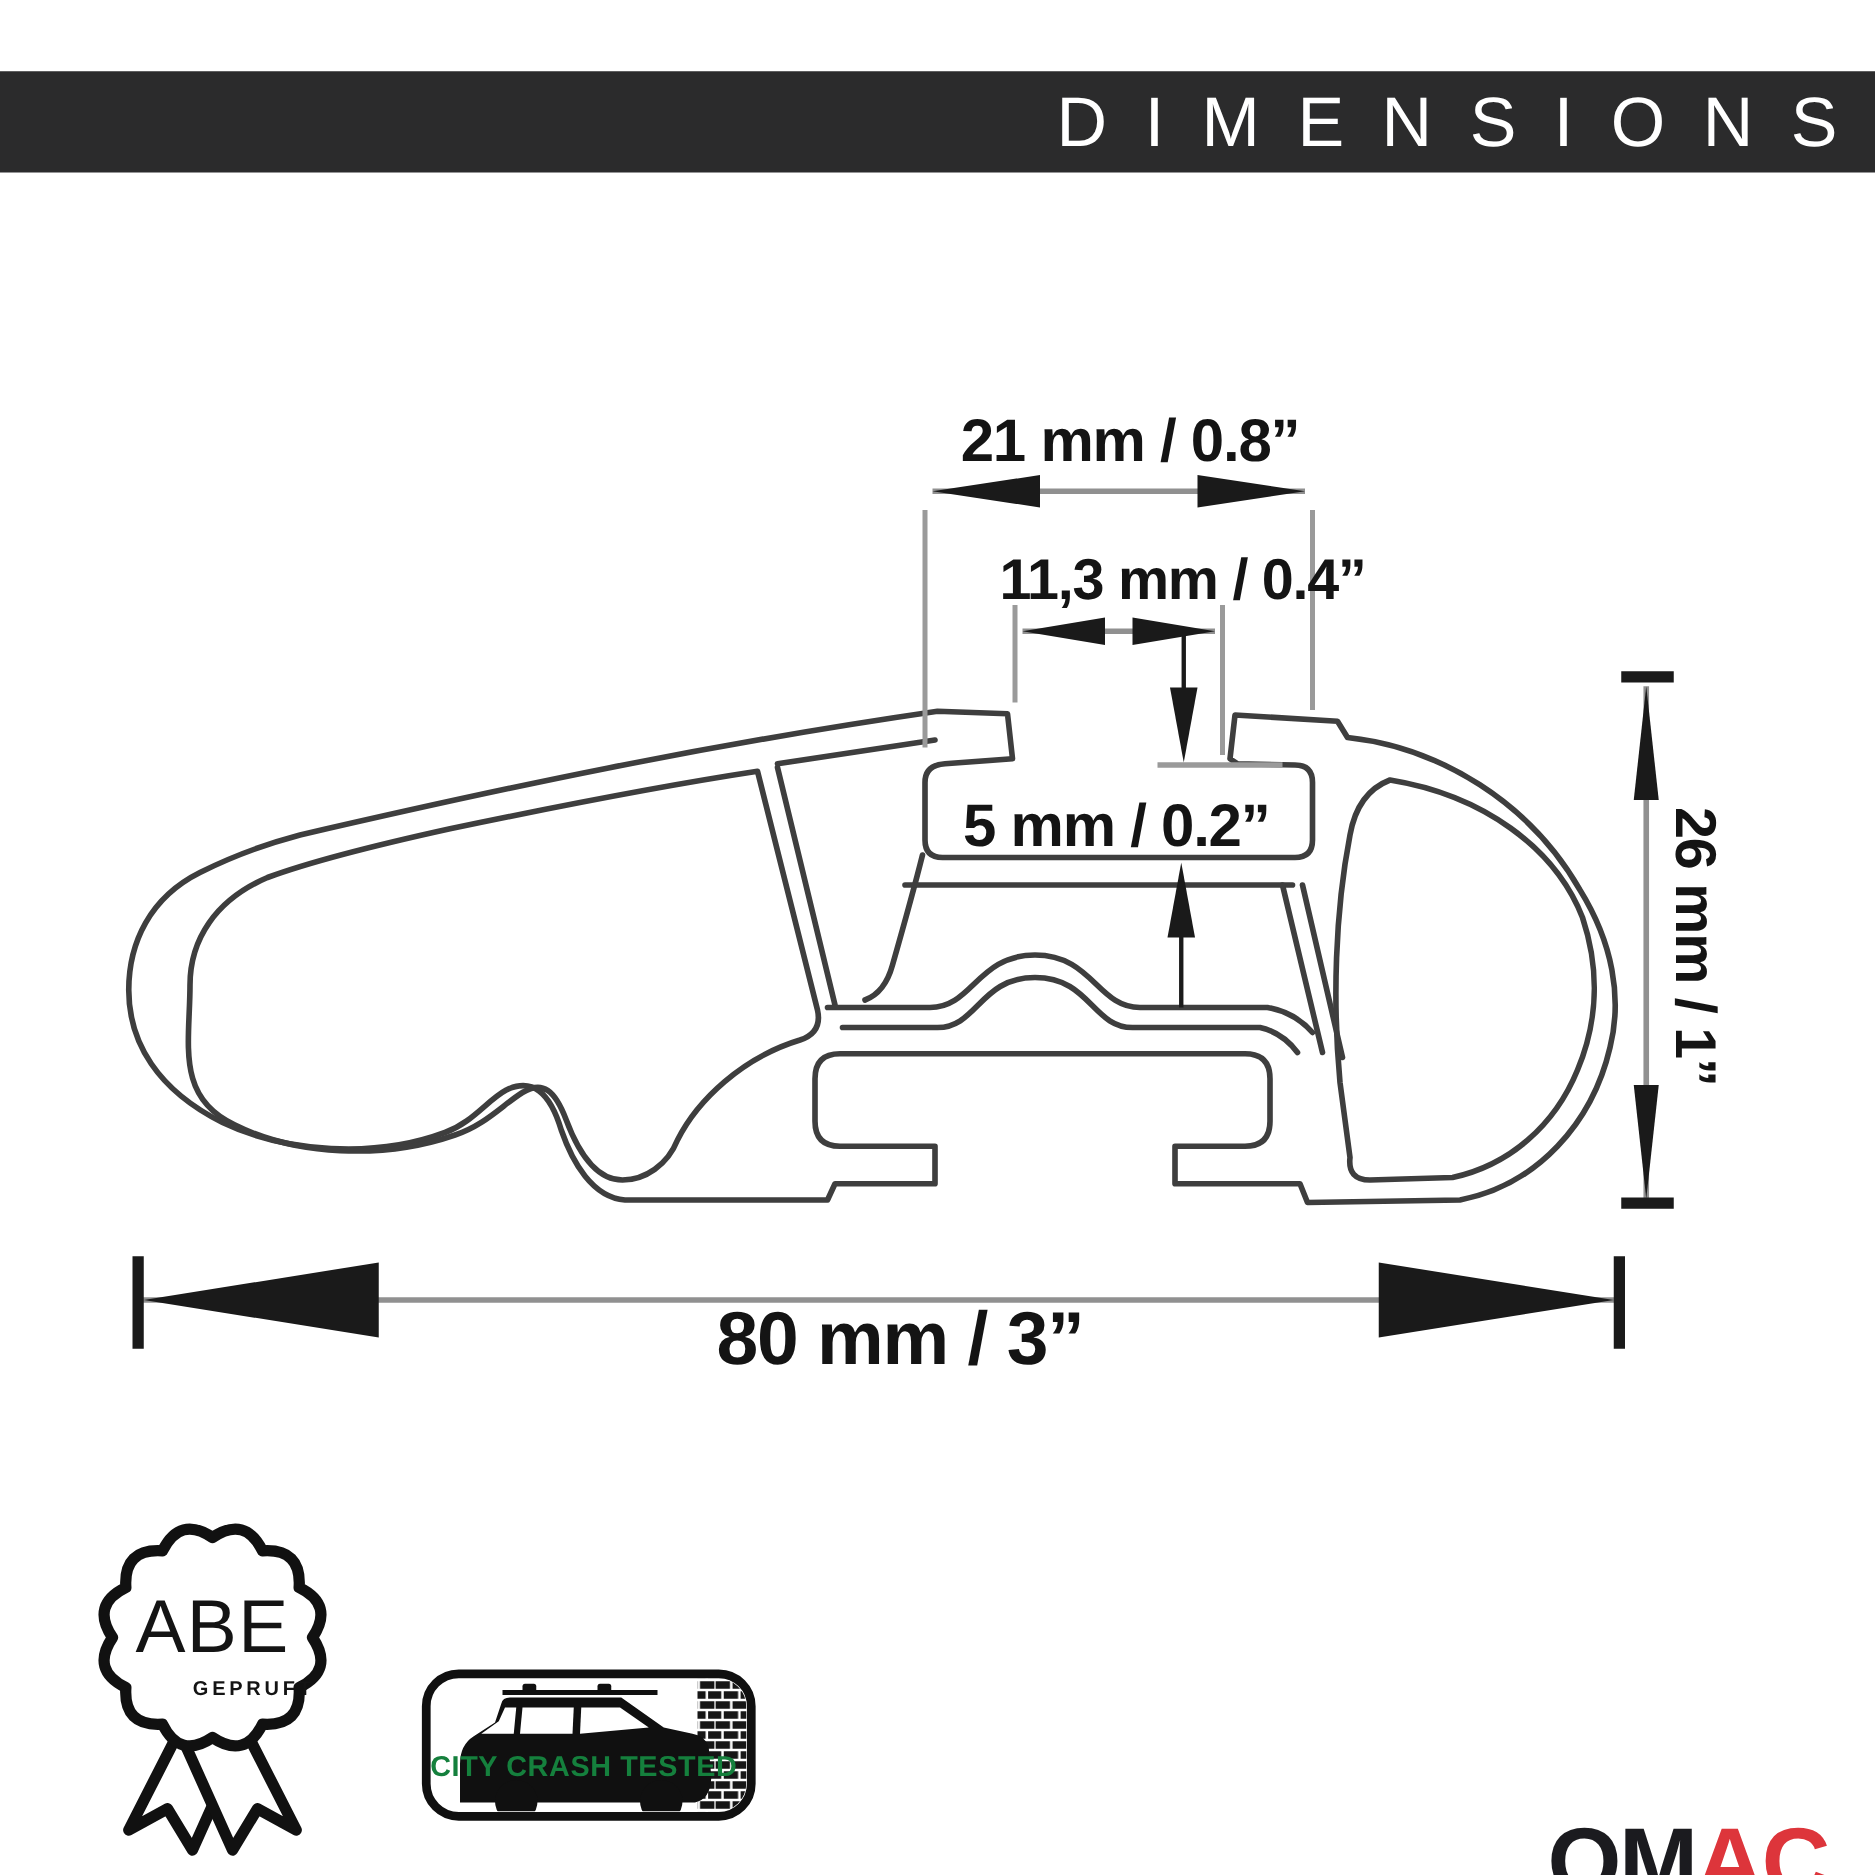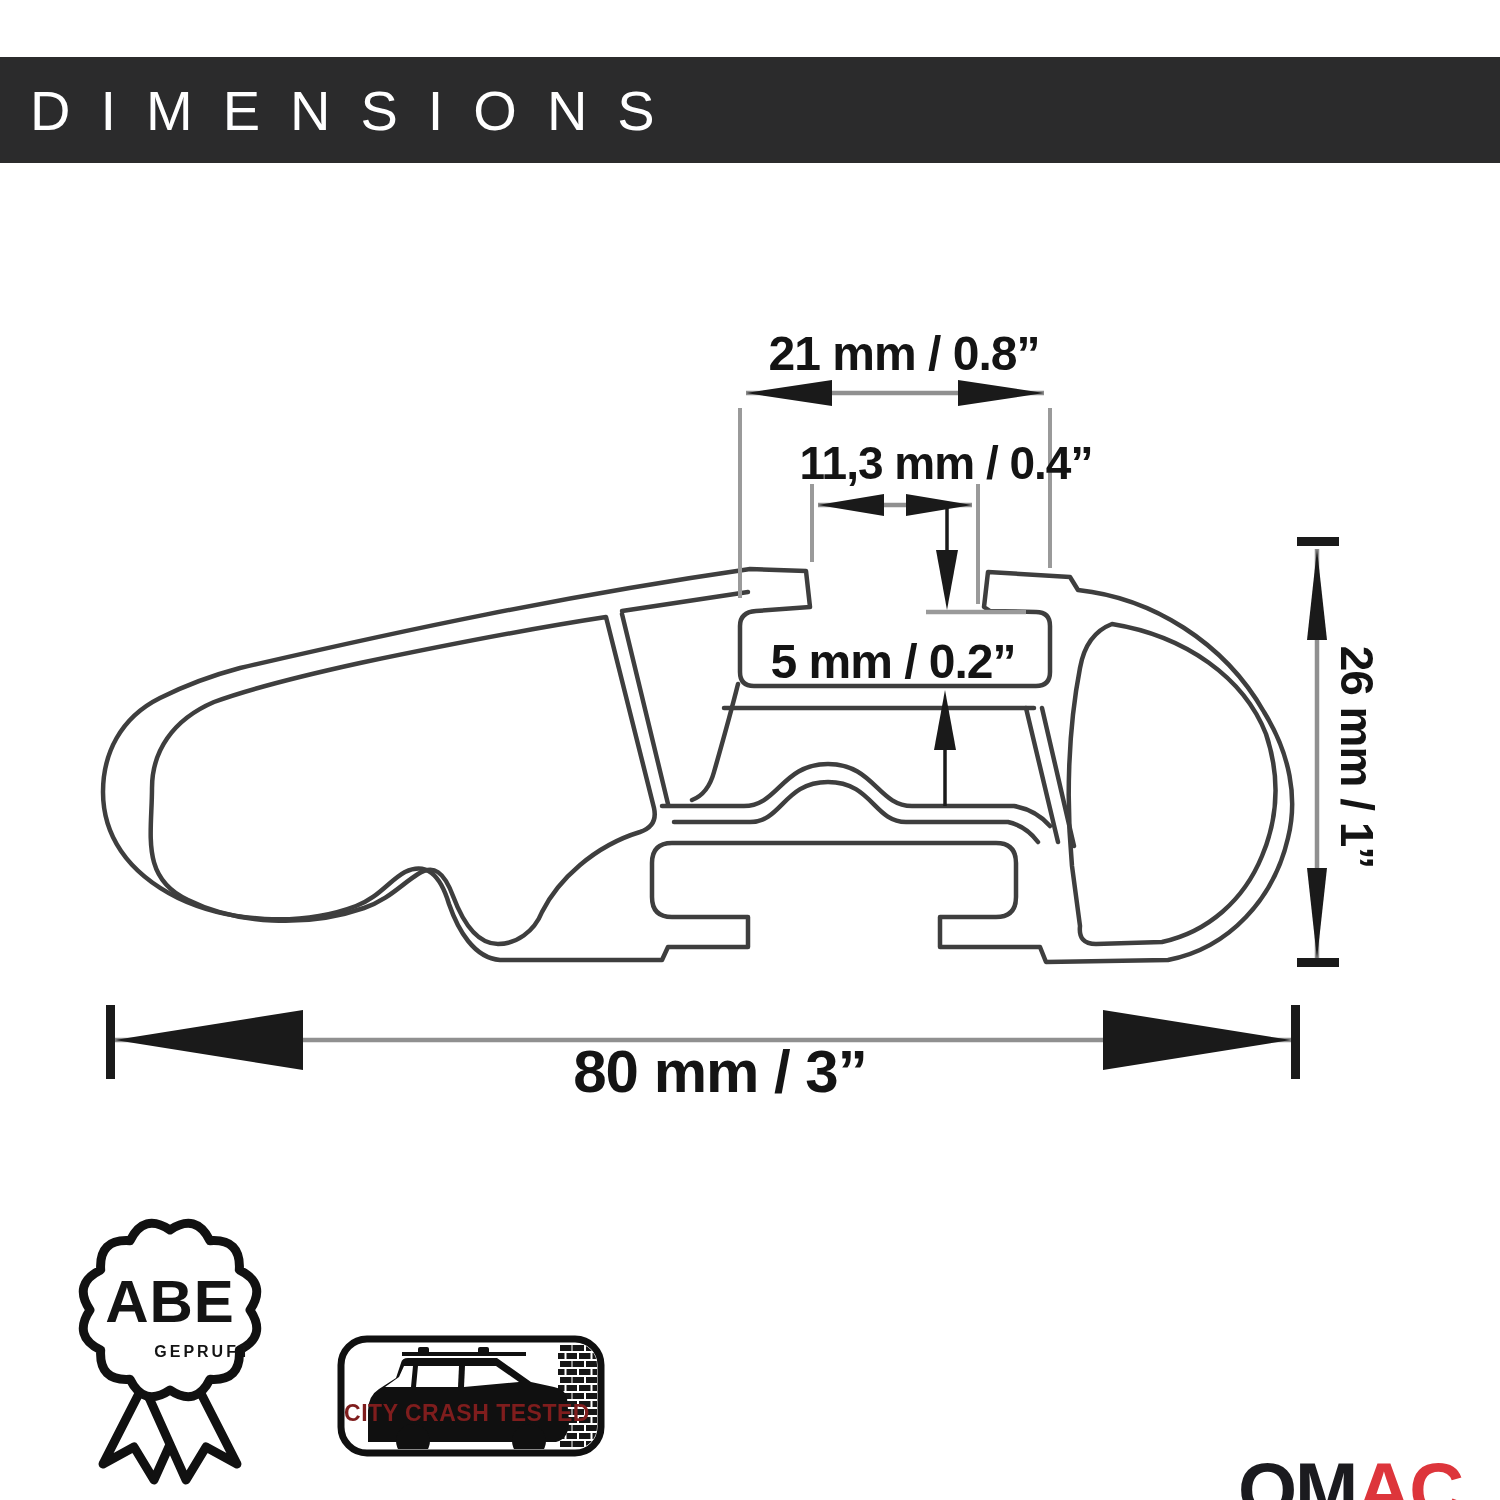--- a/index.html
+++ b/index.html
@@ -2,49 +2,49 @@
 <html><head>
 <meta charset="utf-8">
 <style>
   html,body{margin:0;padding:0;}
   body{
     width:1500px;height:1500px;position:relative;overflow:hidden;
     background:#ffffff;
     font-family:"Liberation Sans", sans-serif;
   }
   .header-bar{
-    position:absolute;left:0;top:57px;width:1500px;height:106px;
-    background:#2b2b2c;display:flex;align-items:center;justify-content:flex-start;
+    position:absolute;left:0;top:57px;width:1500px;height:81px;
+    background:#2b2b2c;display:flex;align-items:center;justify-content:flex-end;
   }
   .header-title{
     color:#ffffff;font-size:56px;font-weight:400;
     letter-spacing:30px;text-indent:30px;white-space:nowrap;
   }
   svg.art{position:absolute;left:0;top:0;width:1500px;height:1500px;}
   .dim-label{
     position:absolute;transform:translate(-50%,-50%);
     font-weight:bold;color:#141414;white-space:nowrap;letter-spacing:-1px;
   }
   .dim-label.rot{transform:translate(-50%,-50%) rotate(90deg);}
   #lbl-21{left:904px;top:353px;font-size:48px;}
   #lbl-113{left:946px;top:463px;font-size:46px;}
   #lbl-5{left:893px;top:661px;font-size:48px;}
   #lbl-26{left:1357px;top:757px;font-size:46px;}
   #lbl-80{left:720px;top:1071px;font-size:60px;}
   .abe-title{
     position:absolute;left:170px;top:1301px;transform:translate(-50%,-50%);
-    font-size:60px;font-weight:bold;color:#141414;letter-spacing:1px;text-align:right;
+    font-size:60px;font-weight:normal;color:#141414;letter-spacing:1px;text-align:right;
   }
   .abe-subtitle{
     position:absolute;left:171px;top:1352px;transform:translate(-50%,-50%);
     font-size:16px;font-weight:bold;color:#141414;letter-spacing:3px;white-space:nowrap;margin-left:32px;
   }
   .crash-label{
     position:absolute;left:467px;top:1413px;transform:translate(-50%,-50%);
-    font-size:23px;font-weight:bold;color:#7f1d1d;white-space:nowrap;letter-spacing:0.5px;
+    font-size:23px;font-weight:bold;color:#15803d;white-space:nowrap;letter-spacing:0.5px;
   }
   .brand-logo{
     position:absolute;left:1238px;top:1404px;
     font-size:76px;font-weight:bold;letter-spacing:-2px;line-height:1;white-space:nowrap;margin-top:48px;
   }
   .brand-black{color:#1b1b1f;}
   .brand-red{color:#dd353b;}
 </style>
 </head>
 <body>

